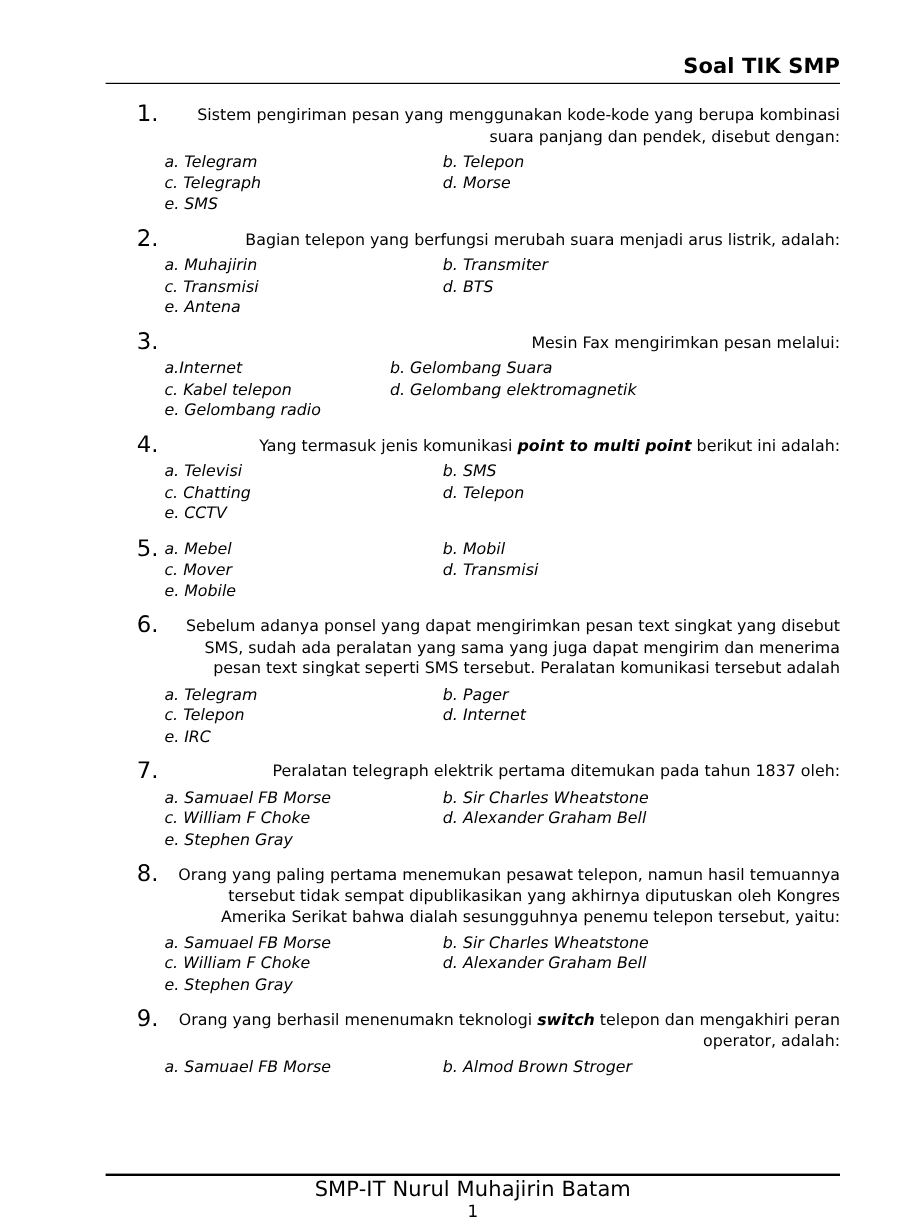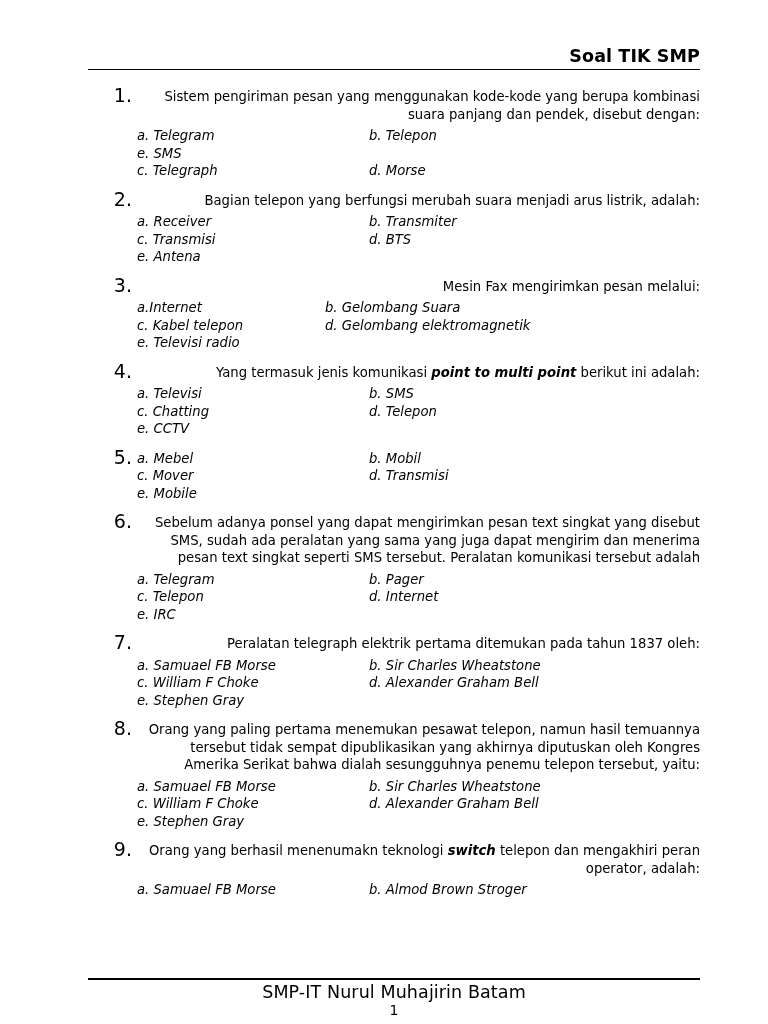--- a/index.html
+++ b/index.html
@@ -128,40 +128,40 @@
     <div class="header-title">Soal TIK SMP</div>
     <div class="header-rule"></div>
   </div>
 
   <div class="content">
       <div class="question cols-standard">
         <div class="q-num">1.</div>
         <div class="q-text"><span>Sistem pengiriman pesan yang menggunakan kode-kode yang berupa kombinasi suara panjang dan pendek, disebut dengan:</span></div>
         <div class="options">
           <div class="opt-row"><span class="opt opt-a">a. Telegram</span><span class="opt opt-b">b. Telepon</span></div>
+          <div class="opt-row"><span class="opt opt-a">c. Telegraph</span><span class="opt opt-b">d. Morse</span></div>
           <div class="opt-row"><span class="opt opt-a">e. SMS</span></div>
-          <div class="opt-row"><span class="opt opt-a">c. Telegraph</span><span class="opt opt-b">d. Morse</span></div>
         </div>
       </div>
       <div class="question cols-standard">
         <div class="q-num">2.</div>
         <div class="q-text"><span>Bagian telepon yang berfungsi merubah suara menjadi arus listrik, adalah:</span></div>
         <div class="options">
-          <div class="opt-row"><span class="opt opt-a">a. Receiver</span><span class="opt opt-b">b. Transmiter</span></div>
+          <div class="opt-row"><span class="opt opt-a">a. Muhajirin</span><span class="opt opt-b">b. Transmiter</span></div>
           <div class="opt-row"><span class="opt opt-a">c. Transmisi</span><span class="opt opt-b">d. BTS</span></div>
           <div class="opt-row"><span class="opt opt-a">e. Antena</span></div>
         </div>
       </div>
       <div class="question cols-narrow">
         <div class="q-num">3.</div>
         <div class="q-text"><span>Mesin Fax mengirimkan pesan melalui:</span></div>
         <div class="options">
           <div class="opt-row"><span class="opt opt-a">a.Internet</span><span class="opt opt-b">b. Gelombang Suara</span></div>
           <div class="opt-row"><span class="opt opt-a">c. Kabel telepon</span><span class="opt opt-b">d. Gelombang elektromagnetik</span></div>
-          <div class="opt-row"><span class="opt opt-a">e. Televisi radio</span></div>
+          <div class="opt-row"><span class="opt opt-a">e. Gelombang radio</span></div>
         </div>
       </div>
       <div class="question cols-standard">
         <div class="q-num">4.</div>
         <div class="q-text"><span>Yang termasuk jenis komunikasi </span><em>point to multi point</em><span> berikut ini adalah:</span></div>
         <div class="options">
           <div class="opt-row"><span class="opt opt-a">a. Televisi</span><span class="opt opt-b">b. SMS</span></div>
           <div class="opt-row"><span class="opt opt-a">c. Chatting</span><span class="opt opt-b">d. Telepon</span></div>
           <div class="opt-row"><span class="opt opt-a">e. CCTV</span></div>
         </div>

